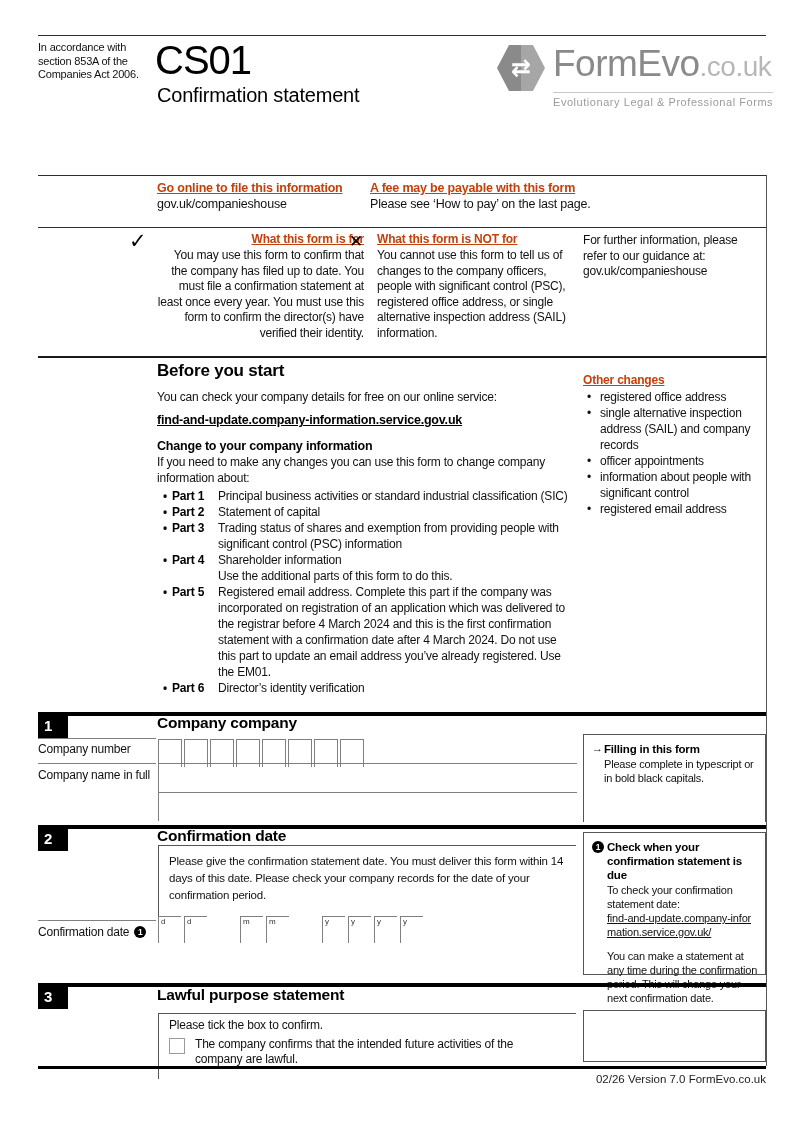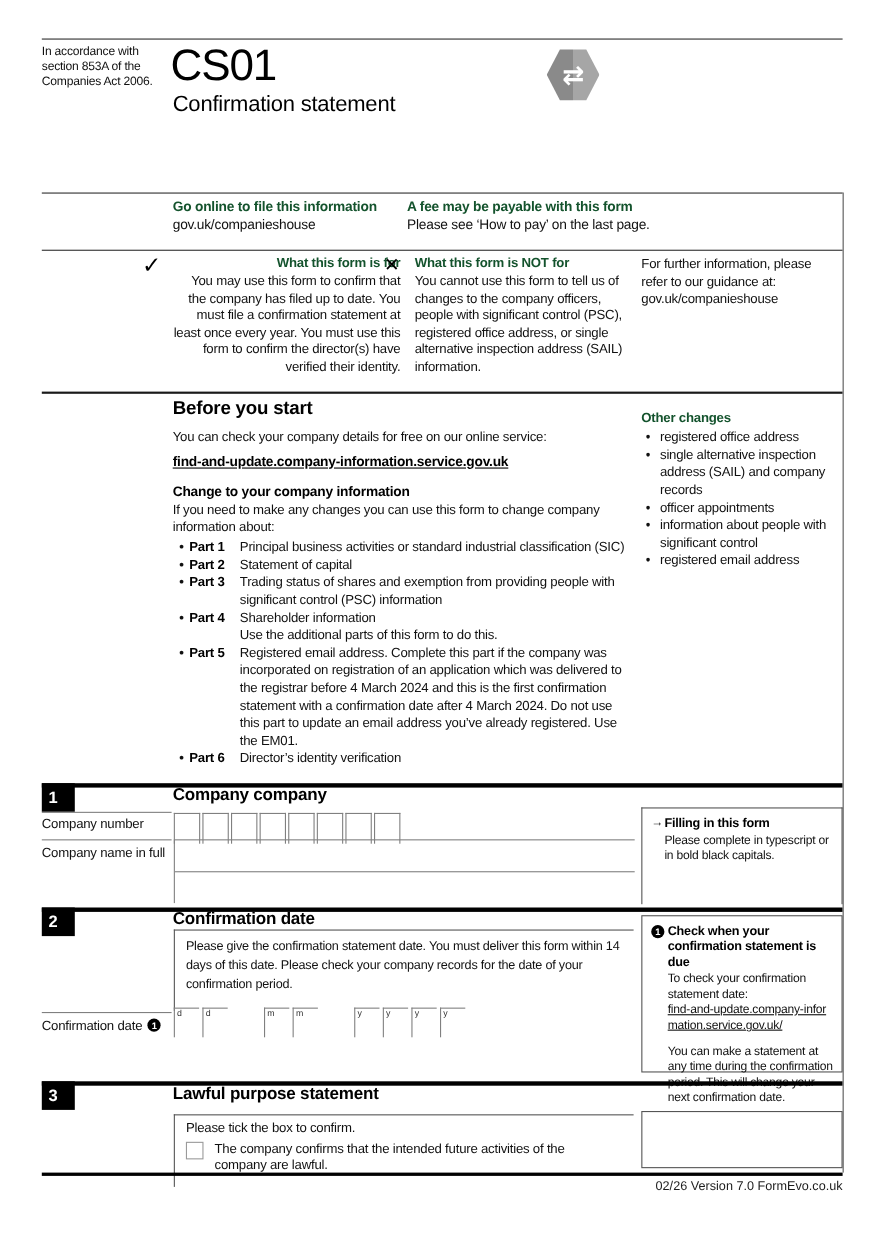--- a/index.html
+++ b/index.html
@@ -15,21 +15,21 @@
   .accordance{left:38px;top:41px;width:122px;font-size:11px;line-height:13.5px;white-space:pre-line;}
   .form-code{left:155px;top:38px;font-size:40px;letter-spacing:-1px;color:#000;}
   .form-title{left:157px;top:84px;font-size:20px;color:#000;}
   .logo{left:497px;top:44px;display:flex;align-items:flex-start;}
   .logo-icon{width:48px;height:48px;background:linear-gradient(90deg,#8a8a8a 50%,#a6a6a6 50%);clip-path:polygon(25% 2%,75% 2%,100% 50%,75% 98%,25% 98%,0% 50%);color:#fff;font-family:"DejaVu Sans",sans-serif;font-size:24px;font-weight:bold;display:flex;align-items:center;justify-content:center;}
   .logo-text{margin-left:8px;}
   .logo-word{line-height:40px;white-space:nowrap;}
   .logo-brand{font-size:37px;color:#8a8a8a;letter-spacing:-0.5px;}
   .logo-suffix{font-size:28px;color:#b7b7b7;letter-spacing:-0.5px;}
   .logo-tagline{margin-top:1px;border-top:1px solid #c9c9c9;padding-top:3px;font-size:11px;color:#9b9b9b;letter-spacing:0.55px;white-space:nowrap;}
-  .col-title{font-size:12.5px;font-weight:bold;color:#14532d;}
+  .col-title{font-size:12.5px;font-weight:bold;color:#c2410c;text-decoration:underline;}
   .col-sub{font-size:12.5px;margin-top:2px;}
   .purpose-body{font-size:12px;line-height:15.5px;margin-top:2px;}
   .check-glyph{left:129px;top:229px;font-size:21px;font-weight:bold;color:#000;}
   .cross-glyph{left:349px;top:231px;font-size:17px;font-weight:bold;color:#000;}
   .before{left:157px;top:361px;width:420px;}
   .before h2{margin:0;font-size:17px;color:#000;}
   .before .intro{font-size:12px;margin-top:9px;}
   .before .biglink{display:inline-block;margin-top:9px;font-size:12.5px;font-weight:bold;color:#000;text-decoration:underline;}
   .before .change-title{margin-top:11px;font-size:12.5px;font-weight:bold;color:#000;}
   .before .change-intro{font-size:12px;line-height:15.5px;margin-top:2px;}
@@ -78,20 +78,24 @@
 <div>
 
   <div class="rule" style="top:35px;"></div>
   <div class="abs accordance">In accordance with
 section 853A of the
 Companies Act 2006.</div>
   <div class="abs form-code">CS01</div>
   <div class="abs form-title">Confirmation statement</div>
   <div class="abs logo">
     <div class="logo-icon">⇄</div>
+    <div class="logo-text">
+      <div class="logo-word"><span class="logo-brand">FormEvo</span><span class="logo-suffix">.co.uk</span></div>
+      <div class="logo-tagline">Evolutionary Legal &amp; Professional Forms</div>
+    </div>
   </div>
 
   <div class="rule" style="top:175px;"></div>
   <div class="abs" style="left:157px;top:181px;width:205px;">
     <div class="col-title">Go online to file this information</div>
     <div class="col-sub">gov.uk/companieshouse</div>
   </div>
   <div class="abs" style="left:370px;top:181px;width:260px;">
     <div class="col-title">A fee may be payable with this form</div>
     <div class="col-sub">Please see ‘How to pay’ on the last page.</div>

